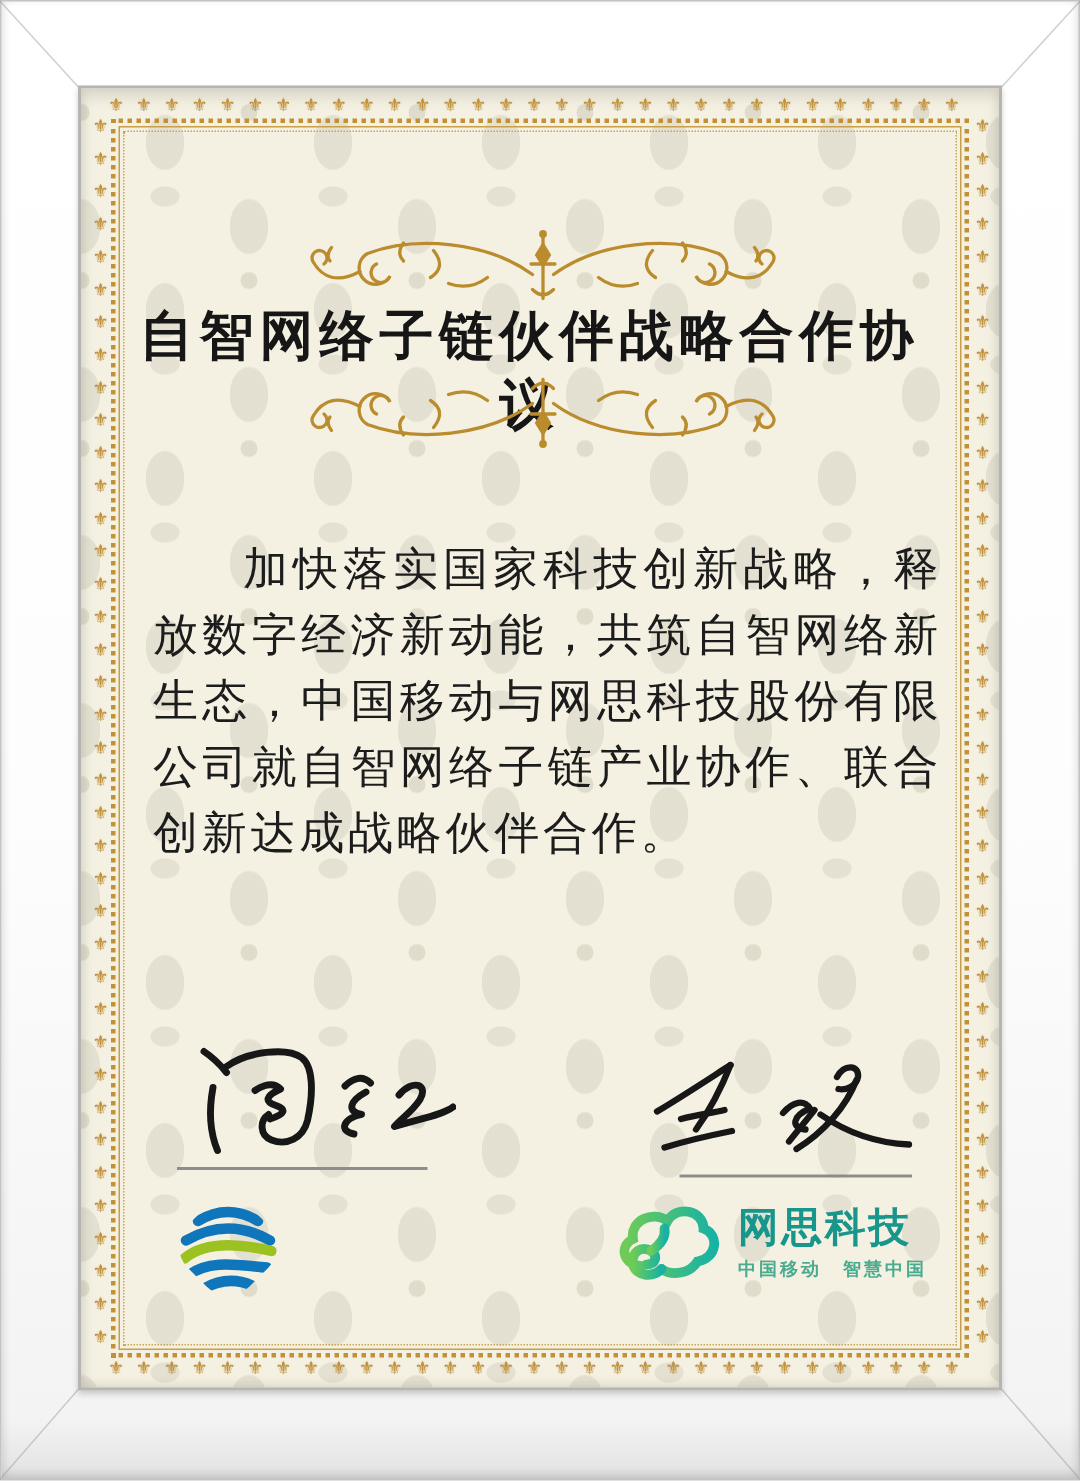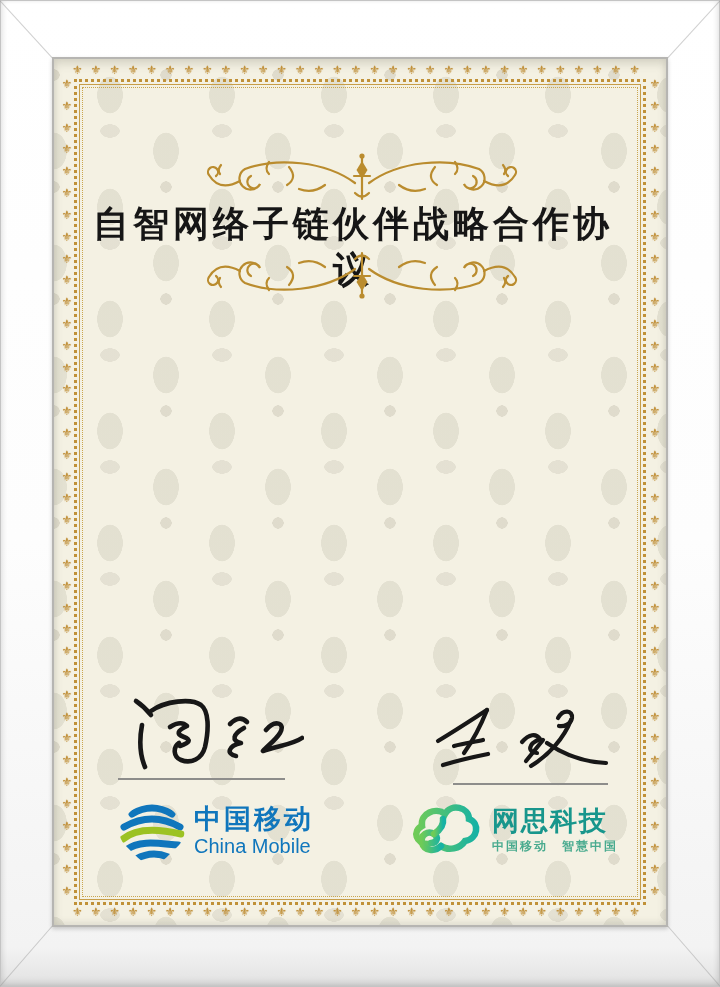--- a/index.html
+++ b/index.html
@@ -70,21 +70,21 @@
   .sig-line{position:absolute;height:2px;background:#8d8d8b;}
   
   .logo-row{position:absolute;left:0;right:0;top:738px;height:80px;}
   .logo{position:absolute;display:flex;align-items:center;}
   .logo-cm{left:64px;}
   .logo-ws{left:354px;}
   .cm-text{margin-left:8px;}
   .cm-cn{font-size:27px;font-weight:bold;color:#1076bc;letter-spacing:3px;line-height:30px;font-family:"Liberation Sans",sans-serif;}
   .cm-en{font-size:20px;color:#1076bc;line-height:24px;font-family:"Liberation Sans",sans-serif;}
   .ws-text{margin-left:10px;}
-  .ws-cn{font-size:27px;font-weight:bold;color:#18968c;letter-spacing:2px;line-height:32px;font-family:Liberation Serif, serif;}
+  .ws-cn{font-size:27px;font-weight:bold;color:#18968c;letter-spacing:2px;line-height:32px;font-family:Liberation Mono, monospace;}
   .ws-slogan{font-size:12px;color:#4aab8f;letter-spacing:2px;line-height:18px;font-weight:bold;font-family:"Liberation Sans",sans-serif;}
 </style>
 </head>
 <body>
 
 <div class="stage">
 
   <div class="frame"></div>
   <div class="miter tl"></div>
   <div class="miter tr"></div>
@@ -127,20 +127,21 @@
         <use href="#flhalf"></use>
         <use href="#flhalf" transform="translate(318,0) scale(-1,1)"></use>
         <path d="M159,6 L159,50"></path>
         <path d="M151,27 h16"></path>
         <path d="M152,44 q7,7 14,0"></path>
       </g>
       <path d="M159,12 l5.5,9 -5.5,9 -5.5,-9 z" fill="#ba8c2e" stroke="none"></path>
       <circle cx="159" cy="7" r="2.6" fill="#ba8c2e" stroke="none"></circle>
     </svg>
 
+    <div class="body-text">加快落实国家科技创新战略，释放数字经济新动能，共筑自智网络新生态，中国移动与网思科技股份有限公司就自智网络子链产业协作、联合创新达成战略伙伴合作。</div>
 
     <div class="sig" style="left:66px;top:628px;" aria-label="阎红">
       <svg width="184" height="88" viewBox="0 0 184 88">
         <g stroke="#171717" stroke-width="4.6" fill="none" stroke-linecap="round" stroke-linejoin="round">
           <path d="M16,14 c6,4 11,9 15,14"></path>
           <path d="M22,38 c-3,16 -2,30 3,42"></path>
           <path d="M31,24 c14,-10 40,-13 50,-6 c8,6 8,24 4,42 c-3,12 -14,17 -24,13 c-8,-3 -8,-13 -2,-17"></path>
           <path d="M50,40 q11,-7 17,-1 q-15,7 -3,11 q11,4 -4,9"></path>
           <path d="M110,37 c6,-6 12,-7 17,-2"></path>
           <path d="M124,41 c-11,6 -13,13 -3,15 c-13,3 -15,11 -5,13"></path>
@@ -177,24 +178,20 @@
               </clipPath>
           </defs>
           <g clip-path="url(#cmclip)" fill="none" stroke-linecap="round">
             <path d="M14,17 Q34,5 54,17" stroke="#1076bc" stroke-width="7"></path>
             <path d="M6,30 Q34,14 62,30" stroke="#1076bc" stroke-width="7"></path>
             <path d="M5,42 C20,29 46,33 63,37" stroke="#9cc222" stroke-width="7"></path>
             <path d="M8,53 C22,42 44,47 60,48" stroke="#1076bc" stroke-width="7"></path>
             <path d="M18,62 Q34,53 50,60" stroke="#1076bc" stroke-width="7"></path>
           </g>
         </svg>
-        <div class="cm-text">
-          <div class="cm-cn">中国移动</div>
-          <div class="cm-en">China Mobile</div>
-        </div>
       </div>
 
       <div class="logo logo-ws">
         <svg width="74" height="66" viewBox="0 0 74 66">
           <defs>
             <linearGradient id="wsgrad" x1="0" y1="0" x2="1" y2="0">
               <stop offset="0" stop-color="#6fcb57"></stop>
               <stop offset="1" stop-color="#17b2a4"></stop>
             </linearGradient>
           </defs>

